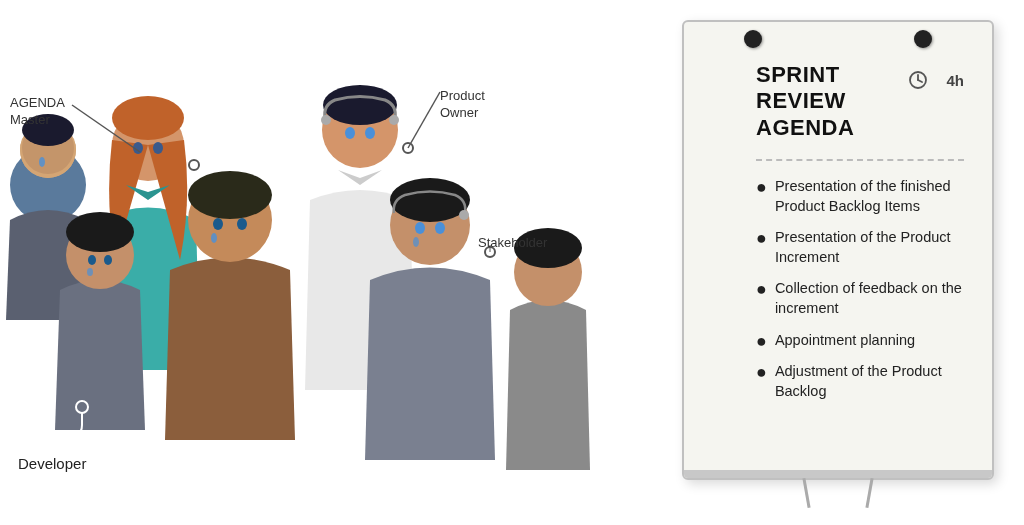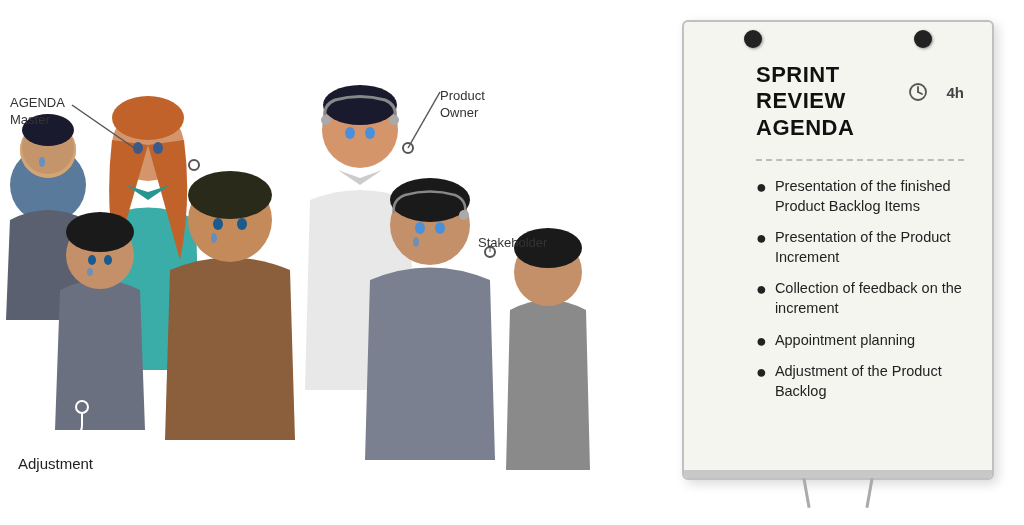--- a/index.html
+++ b/index.html
@@ -80,21 +80,21 @@
     }
 
     .duration-badge {
       display: flex;
       align-items: center;
       gap: 18px;
       font-size: 15px;
       color: #444;
       font-weight: 600;
       white-space: nowrap;
-      margin-top: 20px;
+      margin-top: 8px;
     }
 
     .clock-icon {
       width: 20px;
       height: 20px;
       display: inline-block;
     }
 
     .divider-dots {
       border: none;
@@ -317,21 +317,21 @@
         <circle cx="60" cy="12" r="6" fill="none" stroke="white" stroke-width="2"></circle>
         <circle cx="40" cy="50" r="6" fill="none" stroke="white" stroke-width="2"></circle>
         <line x1="20" y1="18" x2="20" y2="30" stroke="white" stroke-width="2"></line>
         <line x1="60" y1="18" x2="60" y2="30" stroke="white" stroke-width="2"></line>
         <path d="M20 30 Q20 44 40 44" fill="none" stroke="white" stroke-width="2"></path>
         <path d="M60 30 Q60 44 40 44" fill="none" stroke="white" stroke-width="2"></path>
       </svg>
     </div>
 
     <div class="label-developer">
-      <span>Adjustment</span>
+      <span>Developer</span>
     </div>
   </div>
 
   <div class="whiteboard">
     <div class="whiteboard-pins">
       <div class="pin"></div>
       <div class="pin"></div>
     </div>
 
     <div class="whiteboard-content">

